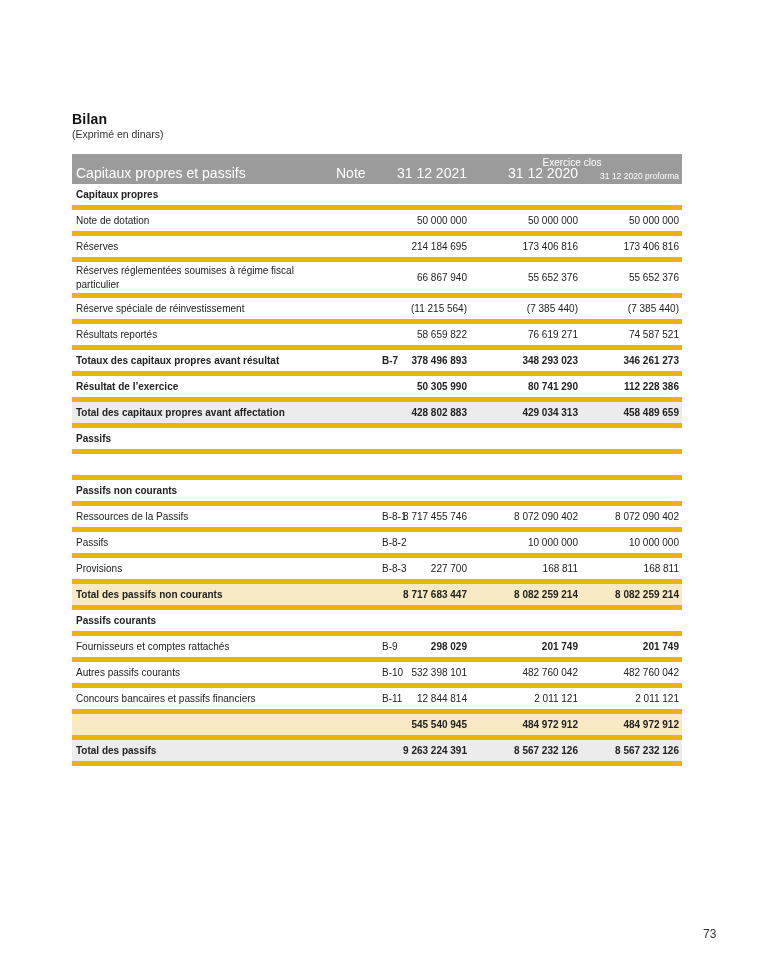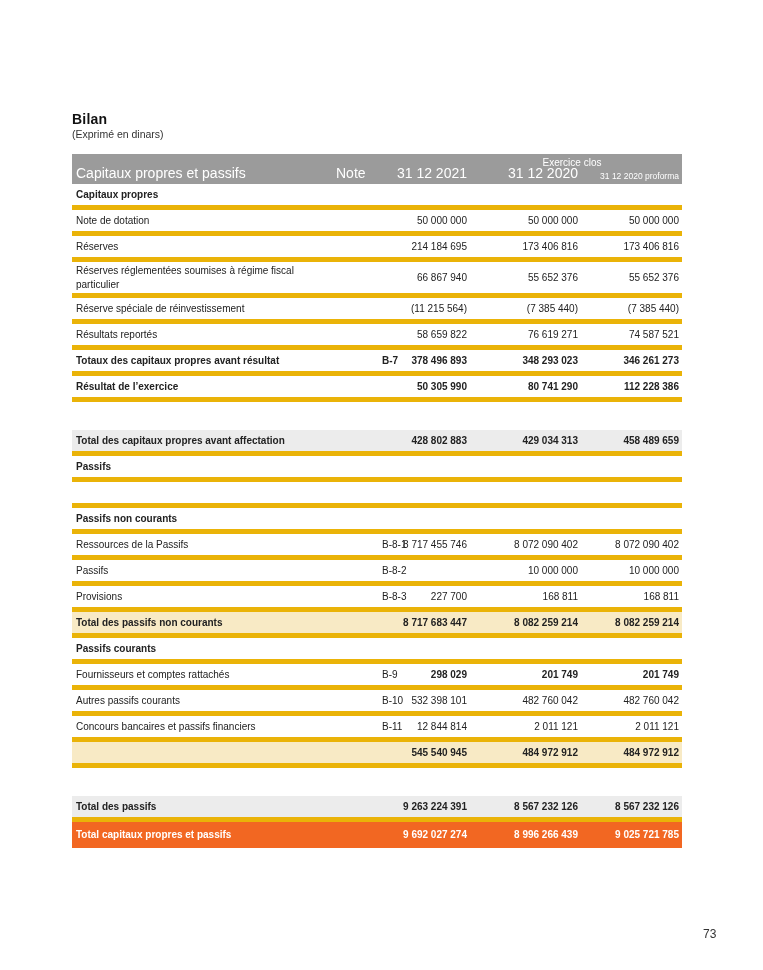--- a/index.html
+++ b/index.html
@@ -7,21 +7,21 @@
          font-family: "Liberation Sans", "DejaVu Sans", sans-serif; color: #222; }
   .title { position: absolute; left: 72px; top: 111px; font-size: 14px; font-weight: bold; color: #111; letter-spacing: 0.2px; }
   .subtitle { position: absolute; left: 72px; top: 128px; font-size: 10.5px; color: #333; }
   .table { position: absolute; left: 72px; top: 154px; width: 610px; }
   .thead { background: #9b9b9b; color: #fff; height: 30px; position: relative; }
   .thead .group { position: absolute; left: 390px; width: 220px; top: 3px; text-align: center; font-size: 10px; }
   .thead .cell { position: absolute; bottom: 3px; font-size: 14px; }
   .row { position: relative; height: 26px; border-bottom: 5px solid #eab308; box-sizing: border-box; font-size: 10px; }
   .row.tall { height: 36px; }
   .row.bold { font-weight: bold; }
-  .row.gray { background: #ececec; margin-top: 28px; }
+  .row.gray { background: #ececec; }
   .row.cream { background: #f8eac5; }
   .row.orange { background: #f26722; color: #fff; border-bottom: none; }
   .row .c { position: absolute; top: 50%; transform: translateY(-50%); line-height: 14px; }
   .c.label { left: 4px; width: 255px; }
   .c.note { left: 264px; margin-left: 46px; }
   .c.v1 { right: 215px; text-align: right; }
   .c.v2 { right: 104px; text-align: right; }
   .c.v3 { right: 3px; text-align: right; }
   .pagenum { position: absolute; left: 703px; top: 927px; font-size: 12px; color: #333; }
 </style>
@@ -188,23 +188,16 @@
         <span class="c v2">484 972 912</span>
         <span class="c v3">484 972 912</span>
       </div>
       <div class="row bold gray">
         <span class="c label">Total des passifs</span>
         <span class="c note"></span>
         <span class="c v1">9 263 224 391</span>
         <span class="c v2">8 567 232 126</span>
         <span class="c v3">8 567 232 126</span>
       </div>
-      <div class="row bold orange">
-        <span class="c label">Total capitaux propres et passifs</span>
-        <span class="c note"></span>
-        <span class="c v1">9 692 027 274</span>
-        <span class="c v2">8 996 266 439</span>
-        <span class="c v3">9 025 721 785</span>
-      </div>
     </div>
 </div>
 
 <div class="pagenum">73</div>
 
 </body></html>

